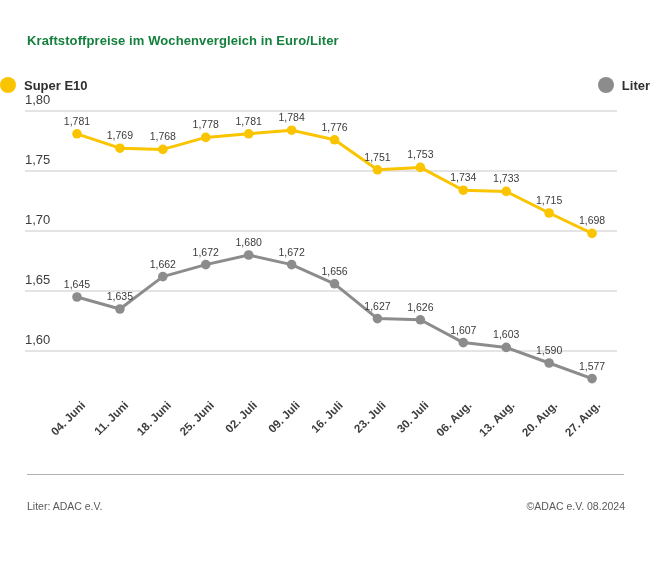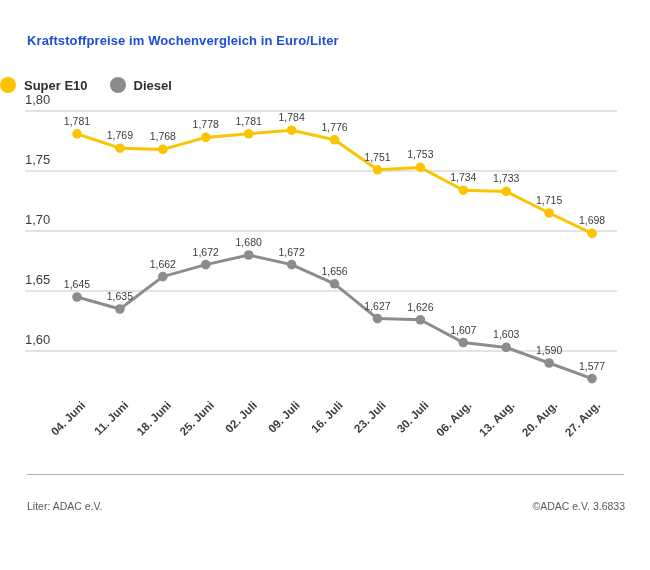--- a/index.html
+++ b/index.html
@@ -5,26 +5,26 @@
   html,body{margin:0;padding:0;background:#ffffff;}
   #app{
     position:relative;
     width:650px;height:570px;
     background:#ffffff;
     font-family:"Liberation Sans", sans-serif;
     overflow:hidden;
   }
   .chart-title{
     position:absolute;left:27px;top:33px;
-    font-size:13px;font-weight:700;color:#1d4ed8;
+    font-size:13px;font-weight:700;color:#15803d;
     letter-spacing:.1px;
   }
   .legend{
     position:absolute;left:0;top:77px;width:650px;
-    display:flex;justify-content:flex-start;align-items:center;gap:22px;
+    display:flex;justify-content:space-between;align-items:center;gap:22px;
   }
   .legend-item{display:flex;align-items:center;gap:8px;}
   .legend-dot{width:16px;height:16px;border-radius:50%;display:inline-block;}
   .legend-label{font-size:13px;font-weight:700;color:#2f2f2f;}
   svg#chart{position:absolute;left:0;top:0;}
   .footer-rule{
     position:absolute;left:27px;top:474px;width:597px;height:1px;
     background:#b0b0b0;
   }
   .footer-source{
@@ -43,21 +43,21 @@
 
   <div class="chart-title">Kraftstoffpreise im Wochenvergleich in Euro/Liter</div>
 
   <div class="legend">
     <div class="legend-item">
       <span class="legend-dot" id="legend-dot-0" style="background: rgb(250, 197, 0);"></span>
       <span class="legend-label">Super E10</span>
     </div>
     <div class="legend-item">
       <span class="legend-dot" id="legend-dot-1" style="background: rgb(140, 140, 140);"></span>
-      <span class="legend-label">Diesel</span>
+      <span class="legend-label">Liter</span>
     </div>
   </div>
 
   <svg id="chart" width="650" height="570" viewBox="0 0 650 570">
       <g>
         <line x1="25" y1="111" x2="617" y2="111" stroke="#C9C9C9" stroke-width="1"></line>
         <line x1="25" y1="171.00000000000006" x2="617" y2="171.00000000000006" stroke="#C9C9C9" stroke-width="1"></line>
         <line x1="25" y1="231.0000000000001" x2="617" y2="231.0000000000001" stroke="#C9C9C9" stroke-width="1"></line>
         <line x1="25" y1="291.00000000000017" x2="617" y2="291.00000000000017" stroke="#C9C9C9" stroke-width="1"></line>
         <line x1="25" y1="350.99999999999994" x2="617" y2="350.99999999999994" stroke="#C9C9C9" stroke-width="1"></line>
@@ -139,15 +139,15 @@
         <text x="506.20000000000005" y="338.4000000000001" text-anchor="middle" font-size="10.5" fill="#3C3C3C">1,603</text>
         <circle cx="549.12" cy="362.99999999999994" r="4.8" fill="#8C8C8C"></circle>
         <text x="549.12" y="353.99999999999994" text-anchor="middle" font-size="10.5" fill="#3C3C3C">1,590</text>
         <circle cx="592.04" cy="378.6000000000001" r="4.8" fill="#8C8C8C"></circle>
         <text x="592.04" y="369.6000000000001" text-anchor="middle" font-size="10.5" fill="#3C3C3C">1,577</text>
       </g>
     </svg>
 
   <div class="footer-rule"></div>
   <div class="footer-source">Liter: ADAC e.V.</div>
-  <div class="footer-copyright">©ADAC e.V. 3.6833</div>
+  <div class="footer-copyright">©ADAC e.V. 08.2024</div>
 
 </div>
 
 </body></html>

